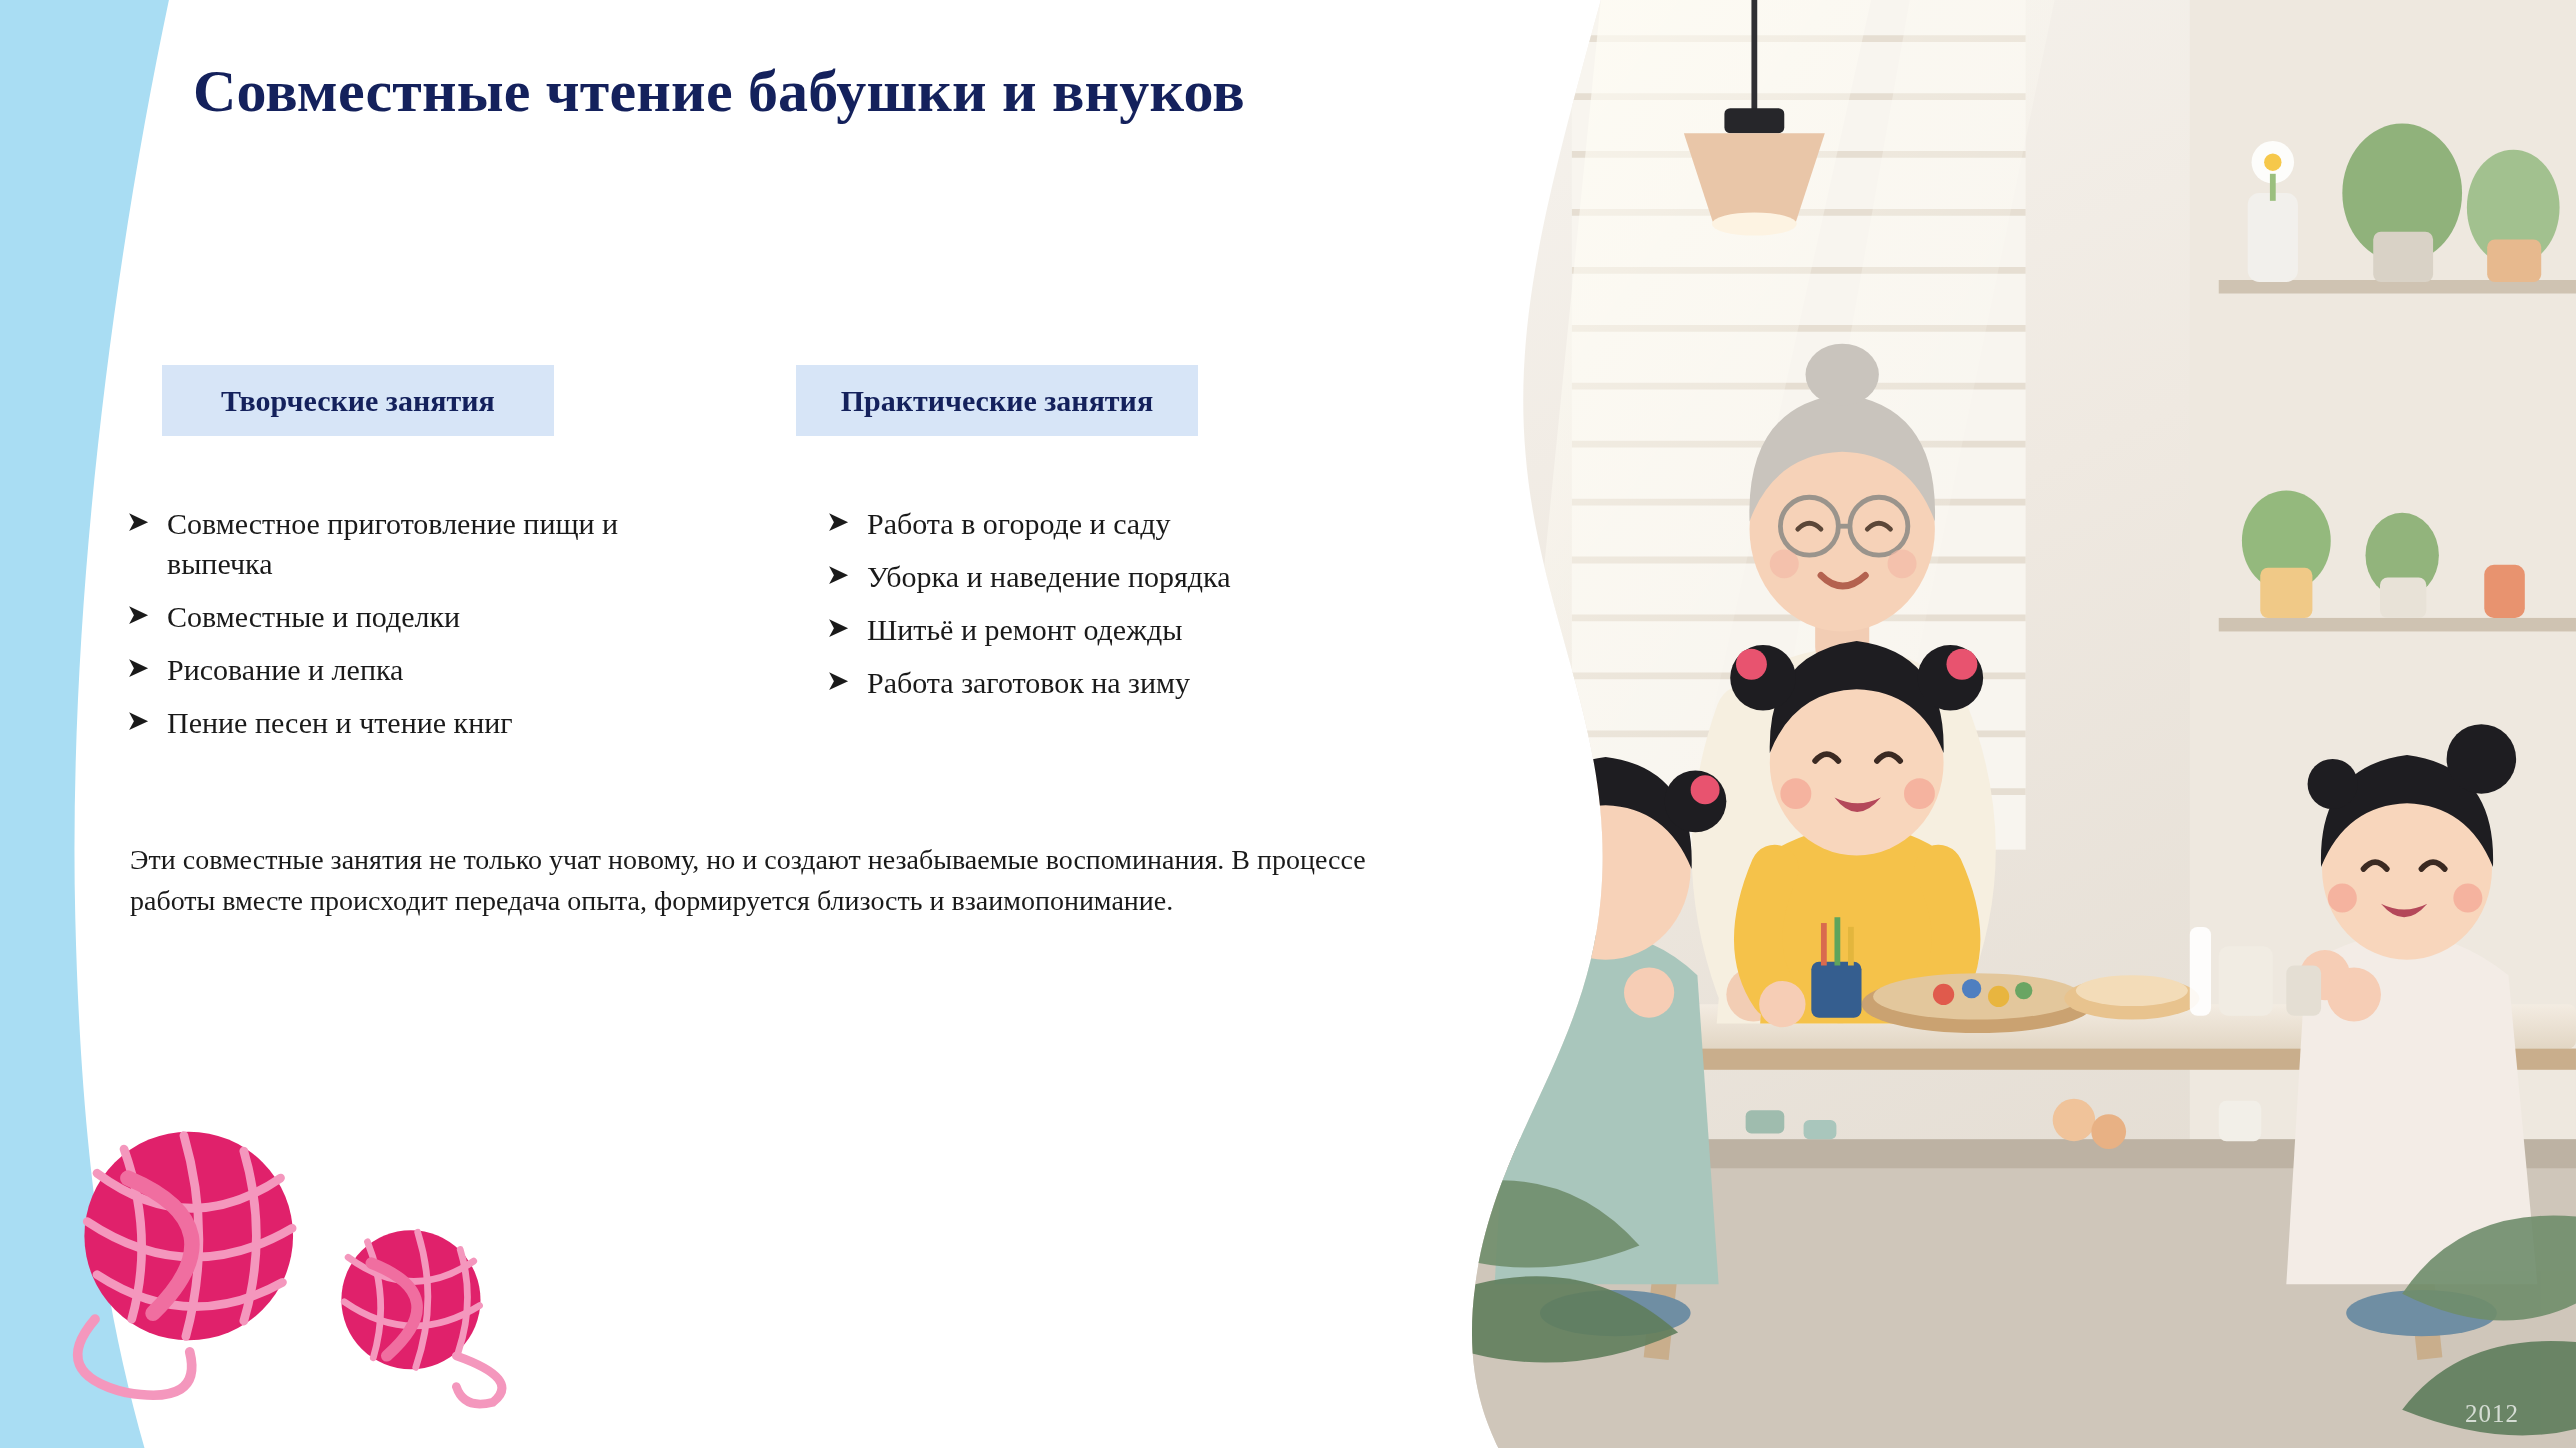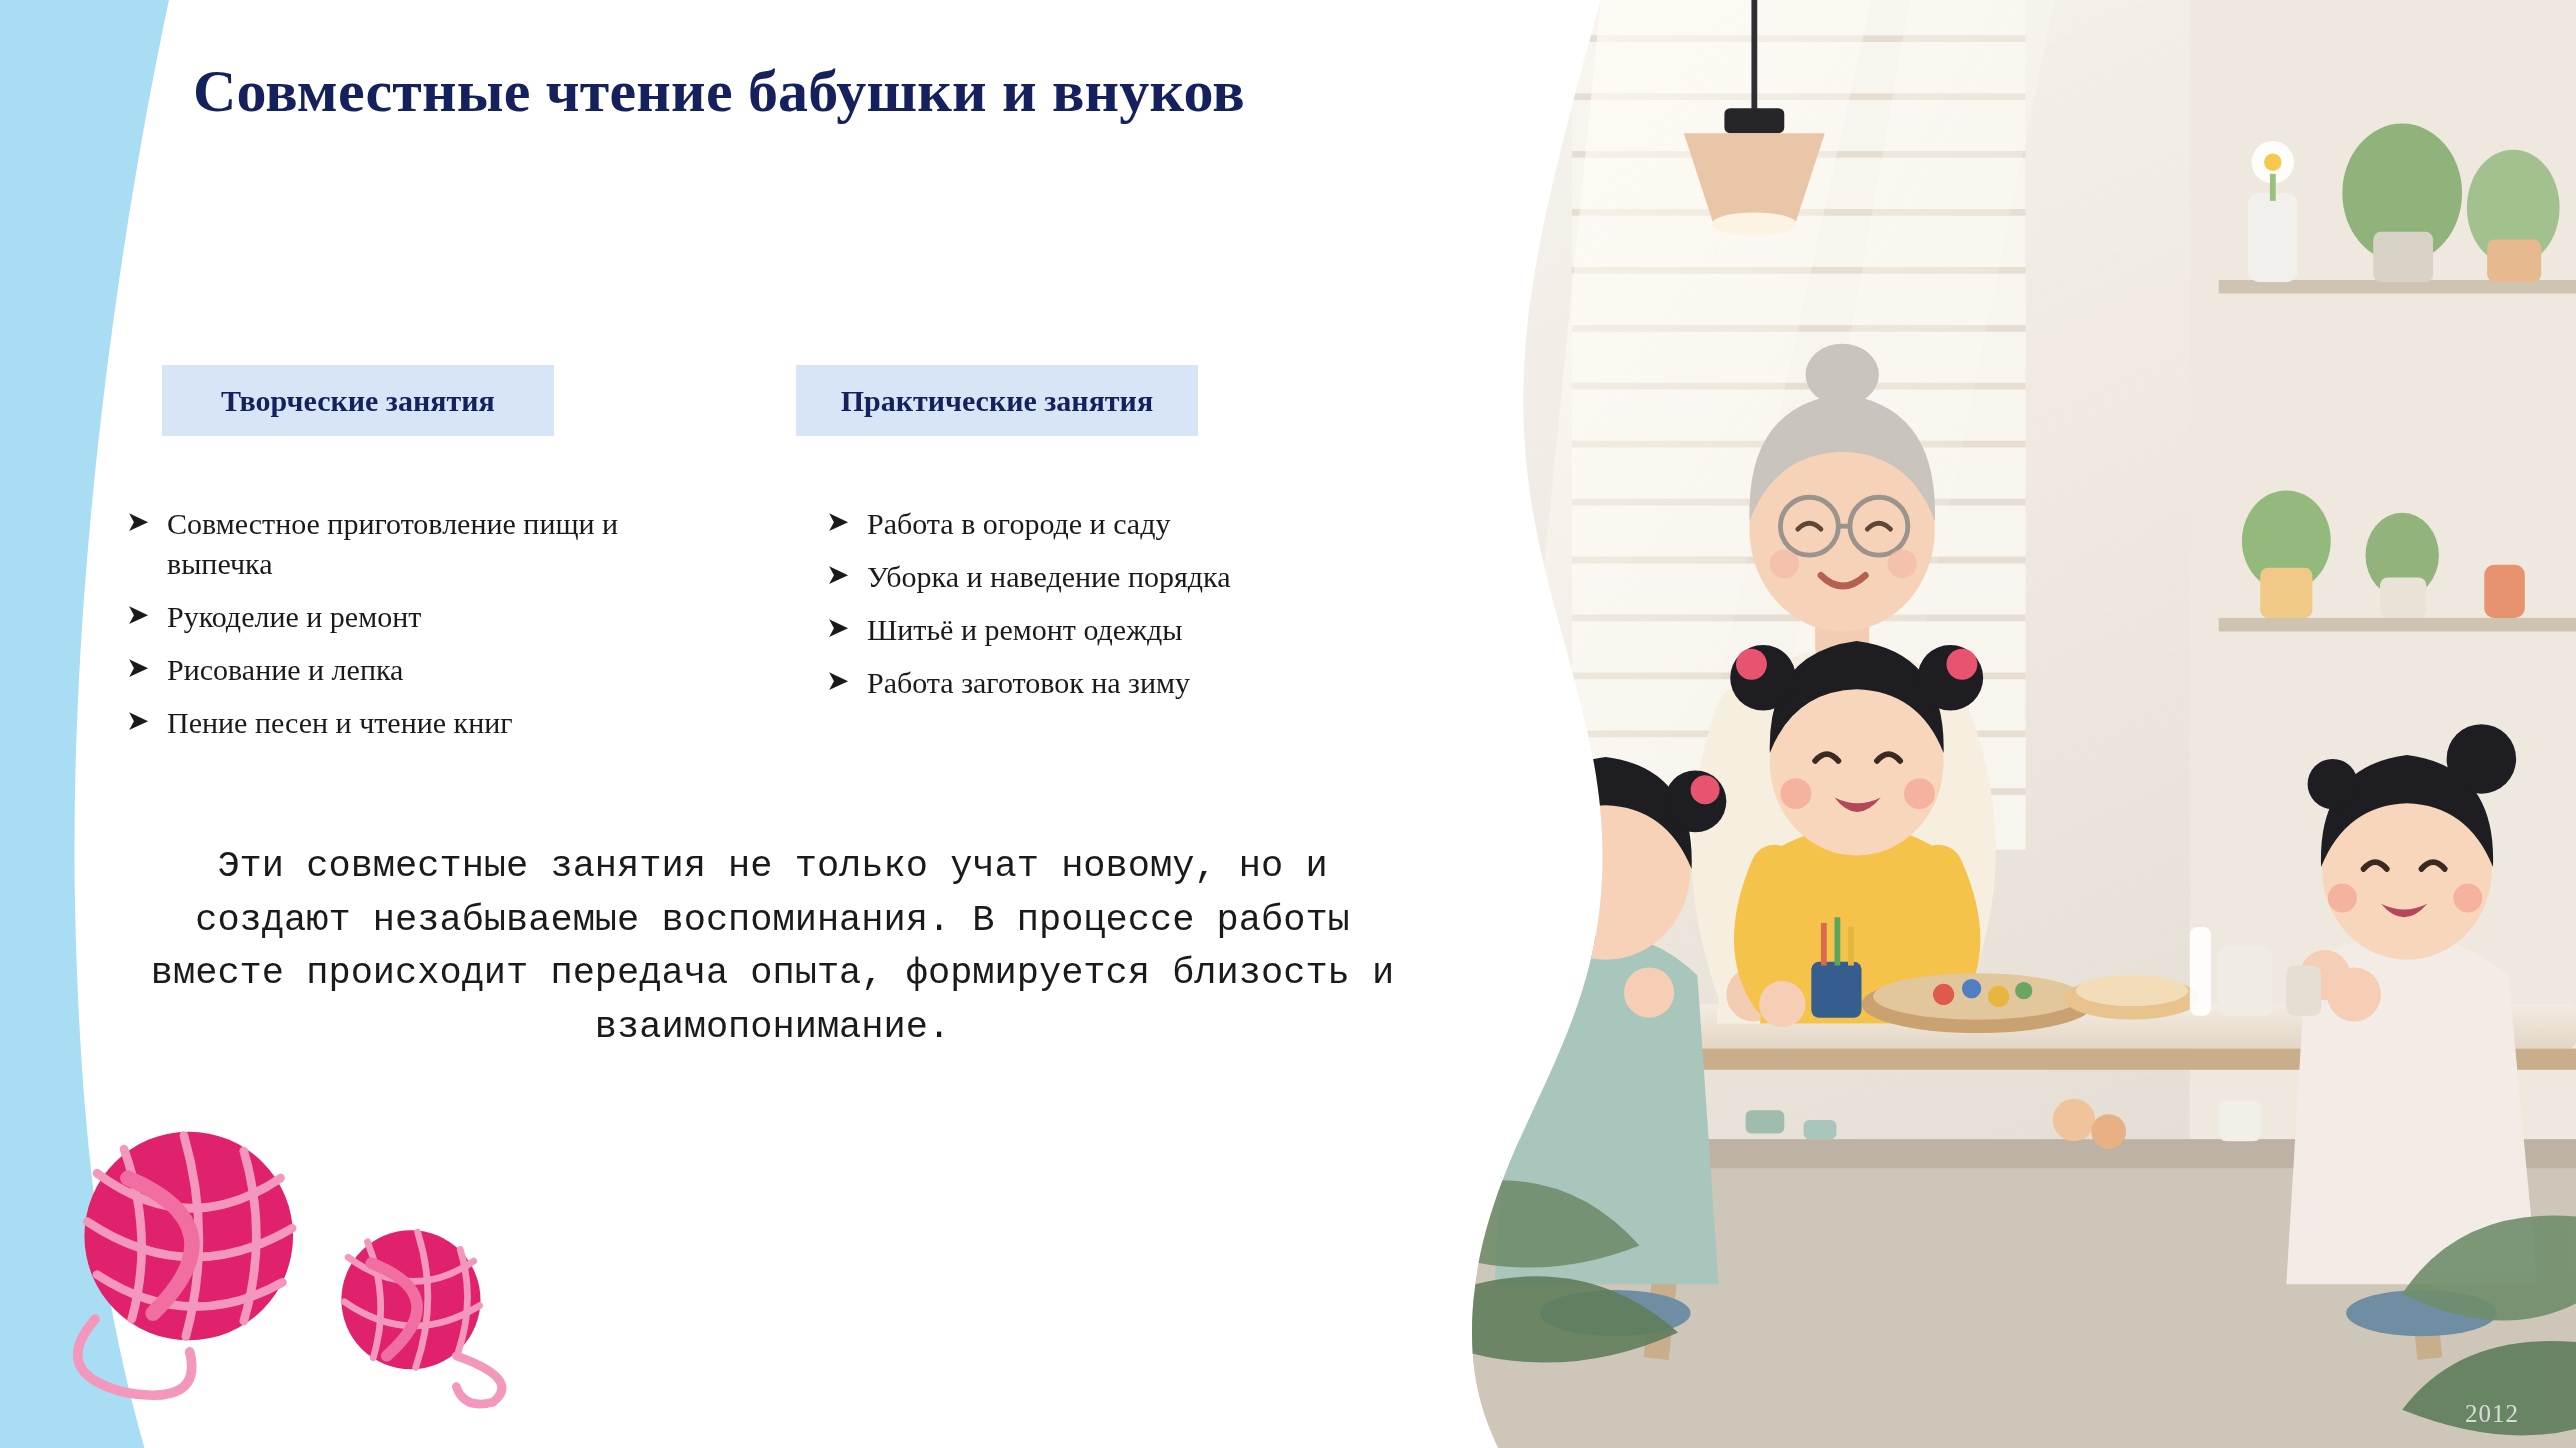--- a/index.html
+++ b/index.html
@@ -127,25 +127,24 @@
   }
   .item-text {
     flex: 1 1 auto;
   }
 
   .summary {
     position: absolute;
     left: 130px;
     top: 840px;
     width: 1285px;
-    font-family: Liberation Mono, monospace;
-    font-size: 37px;
+    font-family: Liberation Serif, serif;
+    font-size: 28px;
     line-height: 1.45;
     color: #1a1a1a;
-    text-align: center;
   }
 
   
   .yarn {
     position: absolute;
     left: 39px;
     top: 1120px;
     width: 541px;
     height: 290px;
   }
@@ -374,21 +373,21 @@
       <span>Творческие занятия</span>
     </div>
 
     <div class="list list-creative">
       <div class="list-item">
         <span class="bullet">➤</span>
         <span class="item-text">Совместное приготовление пищи и выпечка</span>
       </div>
       <div class="list-item">
         <span class="bullet">➤</span>
-        <span class="item-text">Рукоделие и ремонт</span>
+        <span class="item-text">Совместные и поделки</span>
       </div>
       <div class="list-item">
         <span class="bullet">➤</span>
         <span class="item-text">Рисование и лепка</span>
       </div>
       <div class="list-item">
         <span class="bullet">➤</span>
         <span class="item-text">Пение песен и чтение книг</span>
       </div>
     </div>

